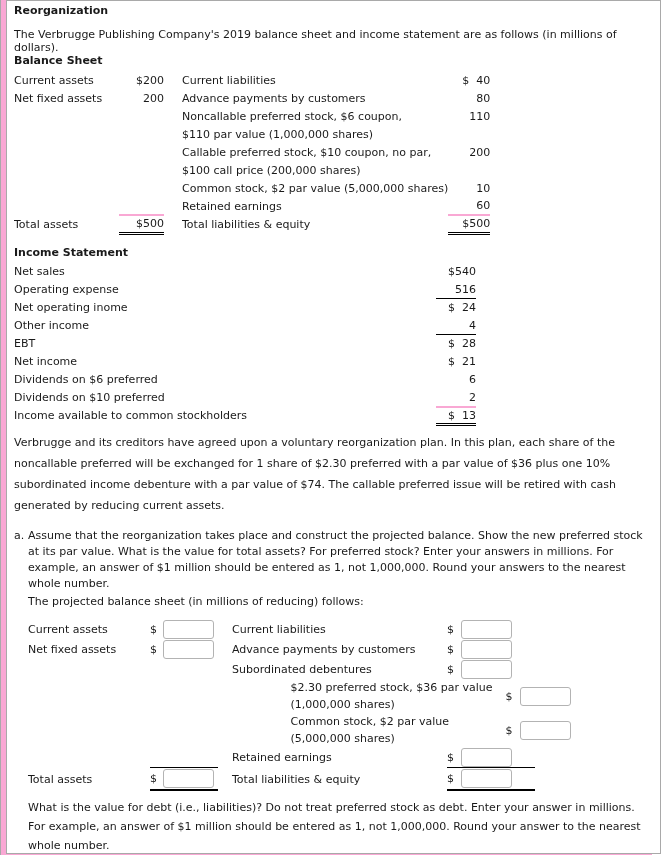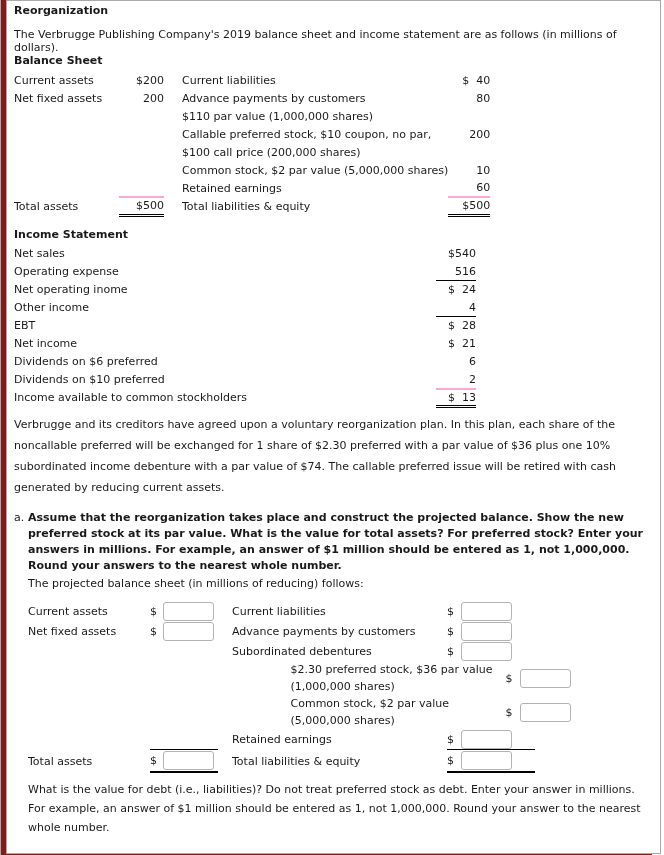--- a/index.html
+++ b/index.html
@@ -1,21 +1,21 @@
 <!DOCTYPE html>
 <html><head>
 <meta charset="utf-8">
 <style>
   * { margin:0; padding:0; box-sizing:border-box; }
   html,body { background:#fff; }
   body {
     font-family:"DejaVu Sans","Liberation Sans",sans-serif;
     font-size:11px; color:#1a1a1a; width:664px;
   }
-  .outer { width:652px; height:855px; border-left:1px solid #a9a9a9; padding-left:5px; background:#7f1d1d; }
+  .outer { width:652px; height:855px; border-left:1px solid #a9a9a9; padding-left:5px; background:#f9a8d4; }
   .panel { width:655px; height:854px; border:1px solid #a9a9a9; background:#fff;
            padding:3px 8px 0 3px; overflow:hidden; }
 
   .title { font-weight:bold; margin-left:4px; height:15px; }
   .intro { margin:9px 0 0 4px; height:15px; }
 
   .sec-head { font-weight:bold; margin:11px 0 0 4px; height:15px; }
 
   table.stmt { border-collapse:collapse; table-layout:fixed; margin:2px 0 0 4px; }
   table.stmt td { height:18px; vertical-align:middle; padding:0; overflow:hidden; }
@@ -23,21 +23,21 @@
   td.amt { text-align:right; white-space:pre; }
   td.ind { padding-left:14px; }
   td.rule { border-bottom:1px solid #000; }
   td.total { border-top:2px solid #f9a8d4; border-bottom:3px double #000; }
 
   .para { margin:6px 0 12px 4px; line-height:21px; }
 
   .part-a { display:flex; margin:0 0 0 4px; }
   .pa-marker { width:14px; flex:none; line-height:16px; }
   .pa-content { flex:1; }
-  .pa-text { line-height:16px;font-weight:bold; }
+  .pa-text { line-height:16px; }
   .pa-sub { margin-top:2px; line-height:16px; }
 
   .pform { margin-top:9px; }
   .frow { display:flex; align-items:center; height:20px; }
   .frow.two { height:34px;justify-content:center; }
   .frow.totalrow { height:24px; }
   .f-l1 { width:122px; flex:none; white-space:nowrap; }
   .f-d1 { width:68px; flex:none; display:flex; align-items:center; gap:6px; height:100%; }
   .f-gap { width:14px; flex:none; }
   .f-l2 { width:215px; flex:none; line-height:17px; }
@@ -79,20 +79,27 @@
       <td class="lbl">Net fixed assets</td>
       <td class="amt">200</td>
       <td class="gap"></td>
       <td class="lbl">Advance payments by customers</td>
       <td class="amt">80</td>
     </tr>
     <tr>
       <td class="lbl"></td>
             <td class="amt"></td>
             <td class="gap"></td>
+      <td class="lbl">Noncallable preferred stock, $6 coupon,</td>
+      <td class="amt">110</td>
+    </tr>
+    <tr>
+      <td class="lbl"></td>
+            <td class="amt"></td>
+            <td class="gap"></td>
       <td class="lbl">$110 par value (1,000,000 shares)</td>
       <td class="amt"></td>
     </tr>
     <tr>
       <td class="lbl"></td>
             <td class="amt"></td>
             <td class="gap"></td>
       <td class="lbl">Callable preferred stock, $10 coupon, no par,</td>
       <td class="amt">200</td>
     </tr>

